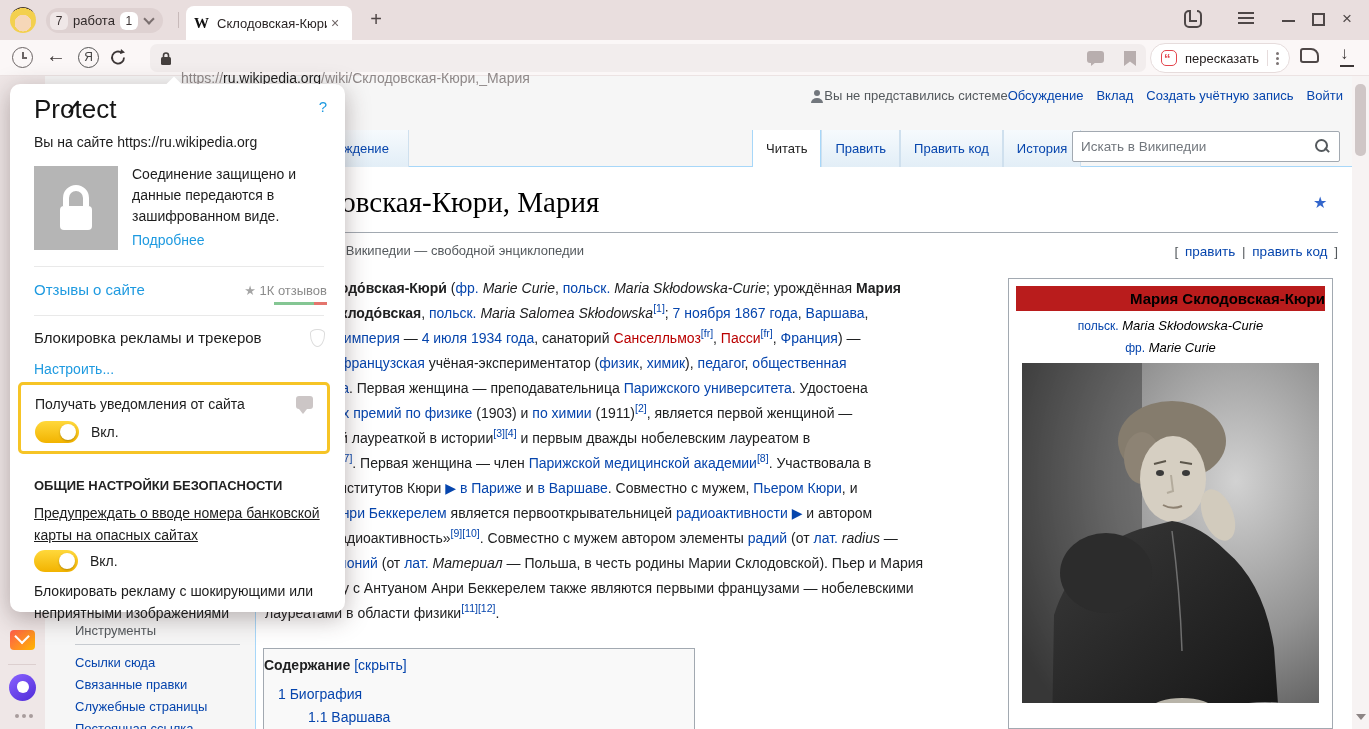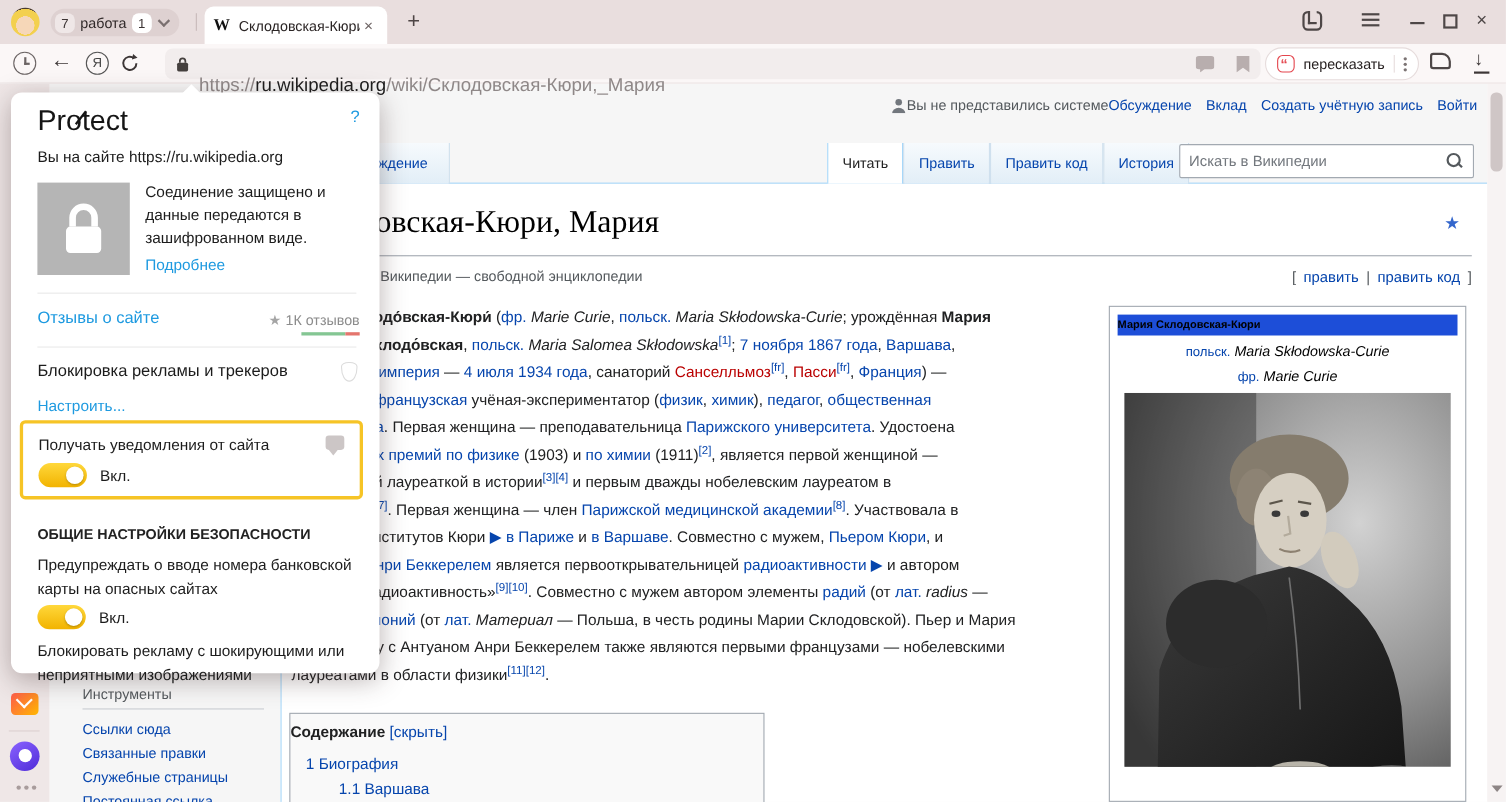--- a/index.html
+++ b/index.html
@@ -39,21 +39,21 @@
 
   #toolbar { left:0; top:40px; width:1369px; height:36px; background:#fbf7f7; border-bottom:1px solid #ece3e3; }
   #histclock { left:12px; top:47px; width:21px; height:21px; border:1.6px solid #6b6464; border-radius:50%; }
   #histclock:before { content:""; position:absolute; left:9px; top:4px; width:1.6px; height:7px; background:#6b6464; }
   #histclock:after { content:""; position:absolute; left:9px; top:9px; width:5px; height:1.6px; background:#6b6464; }
   #backbtn { left:46px; top:44px; font-size:20px; color:#3c3636; }
   #yabtn { left:78px; top:47px; width:21px; height:21px; border:1.6px solid #555; border-radius:50%;
            font-size:12px; color:#444; text-align:center; line-height:19px; }
   #urlfield { left:150px; top:44px; width:996px; height:28px; background:#f2eded; border-radius:7px;
               display:flex; align-items:center; padding:0 10px; }
-  #urltext { font-size:17px; white-space:nowrap; overflow:hidden; flex:1;margin-top:40px; }
+  #urltext { font-size:14px; white-space:nowrap; overflow:hidden; flex:1;margin-top:40px; }
   .url-dim { color:#8f8888; } .url-host { color:#1d1d1d; font-weight:500; }
   #retell { left:1150px; top:43px; height:30px; background:#fff; border:1px solid #e6dcdc; border-radius:15px;
             display:flex; align-items:center; padding:0 10px; gap:8px; }
   #retell .qicon { width:16px; height:16px; border:1.6px solid #e4454d; border-radius:5px; position:relative; }
   #retell .qicon:before { content:"\201C"; position:absolute; left:2px; top:1px; color:#e4454d; font-size:13px; font-weight:bold; line-height:1; }
   #retell .rlabel { font-size:13px; color:#262020; }
   #retell .pdiv { width:1px; height:16px; background:#e6dcdc; }
   .vdots i { display:block; width:3px; height:3px; border-radius:50%; background:#7c7474; margin:2px 0; }
   #colicon { left:1300px; top:48px; width:19px; height:15px; border:2px solid #4e4747; border-radius:3px 8px 3px 3px; }
   #dlicon { left:1340px; top:44px; font-size:17px; color:#3c3636; }
@@ -115,21 +115,21 @@
   #tochead { text-align:left; margin-top:8px; font-size:14px; }
   #tochead b { color:#202122; }
   #tocitems { margin:10px 0 0 14px; font-size:14px; }
   .tocitem { height:23px; line-height:23px; }
 
   #sidetools { left:75px; top:623px; width:165px; }
   #sideheading { font-size:13px; color:#54595d; padding-bottom:6px; border-bottom:1px solid #c8ccd1; margin-bottom:7px; }
   #sidelinks div { height:22px; line-height:22px; font-size:13px; }
 
   #infobox { left:1008px; top:278px; width:325px; height:451px; background:#fff; border:1px solid #a2a9b1; padding:7px; }
-  #ibtitle { background:#1d4ed8; text-align:left; font-weight:bold; font-size:10px; padding:4px 0; color:#000; }
+  #ibtitle { background:#b91c1c; text-align:right; font-weight:bold; font-size:15px; padding:4px 0; color:#000; }
   .ibline { text-align:center; font-size:13px; margin-top:7px; }
   .ibline .lang { color:#0645ad; font-size:12px; cursor:pointer; }
   .ibline .nm { font-style:italic; color:#000; }
   #ibphoto { margin:8px auto 0; width:297px; height:340px; overflow:hidden; cursor:pointer; }
 
   #scrolltrack { left:1352px; top:76px; width:17px; height:653px; background:#f7f3f3; }
   #scrollthumb { left:1355px; top:84px; width:11px; height:72px; border-radius:5px; background:#cfc6c6; }
   #scrolldown { left:1356px; top:714px; width:0; height:0; border-left:5px solid transparent; border-right:5px solid transparent; border-top:6px solid #8d8585; }
 
   
@@ -155,21 +155,21 @@
              border-radius:7px 7px 50% 50%/4px 4px 70% 70%; }
   #pconfig { position:absolute; left:24px; top:277px; font-size:14px; color:#1e9ae0; cursor:pointer;text-align:right; }
   #ybox { position:absolute; left:8px; top:298px; width:312px; height:72px; border:3px solid #f6c426; border-radius:5px; }
   #ynotif { position:absolute; left:14px; top:11px; font-size:14px; color:#1c1c1c; }
   #ychat { position:absolute; right:14px; top:11px; width:17px; height:13px; background:#ccc6c6; border-radius:3px; }
   #ychat:after { content:""; position:absolute; left:3px; top:13px; border-left:4px solid transparent; border-right:4px solid transparent; border-top:5px solid #ccc6c6; }
   .toggle { position:absolute; width:44px; height:22px; border-radius:11px; background:linear-gradient(#ffd83b,#f2b300); cursor:pointer; }
   .toggle:after { content:""; position:absolute; right:3px; top:3px; width:16px; height:16px; border-radius:50%; background:#fff; box-shadow:0 1px 2px rgba(0,0,0,.25); }
   .tstate { font-size:14px; color:#1c1c1c; }
   #pheading { position:absolute; left:24px; top:394px; font-size:13px; font-weight:bold; color:#222; }
-  #pcard { position:absolute; left:24px; top:418px; width:292px; font-size:14px; line-height:22px; color:#1c1c1c; }
+  #pcard { position:absolute; left:24px; top:418px; width:292px; font-size:14px; line-height:22px; color:#1c1c1c;text-decoration:underline; }
   #pshock { position:absolute; left:24px; top:496px; width:300px; font-size:14px; line-height:22px; color:#1c1c1c; }
 </style>
 </head>
 <body>
 
 <div id="app">
 
   <div id="wikibg" class="abs"></div>
   <div id="contentwhite" class="abs"></div>
   <div id="topline" class="abs"></div>

